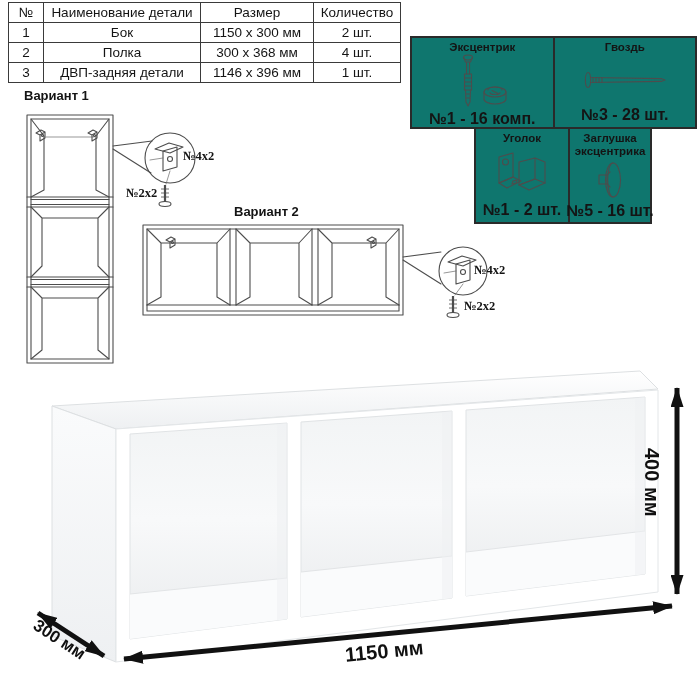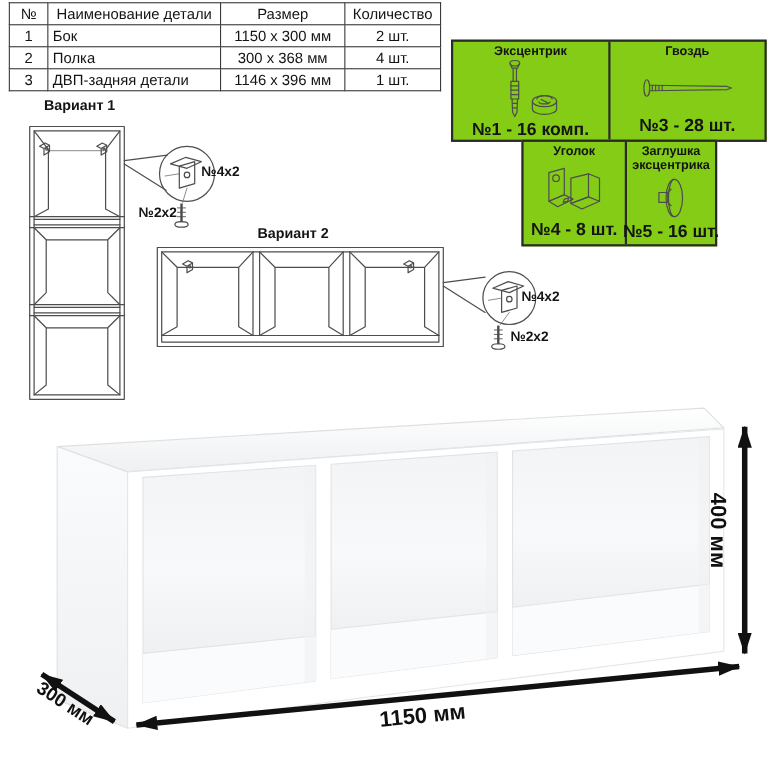--- a/index.html
+++ b/index.html
@@ -12,44 +12,44 @@
   .abs{position:absolute;}
 
   
   #parts-table{left:8px;top:2px;}
   #parts-table table{border-collapse:collapse;width:364px;table-layout:fixed;}
   #parts-table th,#parts-table td{
     border:1px solid #3a3a3a;font-size:13.5px;font-weight:400;
     padding:1px 4px;height:17px;text-align:center;white-space:nowrap;overflow:hidden;
   }
   #parts-table .c-num{width:26px;}
-  #parts-table .c-name{width:148px;text-align:left;}
+  #parts-table .c-name{width:148px;text-align:center;}
   #parts-table th.c-name{text-align:center;margin-left:24px;}
   #parts-table .c-size{width:104px;}
   #parts-table .c-qty{width:78px;margin-left:39px;}
 
   
-  .hw-row{display:flex;background:#84cc16;border:2px solid #2a2a2a;box-sizing:border-box;}
+  .hw-row{display:flex;background:#0f766e;border:2px solid #2a2a2a;box-sizing:border-box;}
   #hw-row1{left:410px;top:36px;width:287px;height:93px;}
   #hw-row2{left:474px;top:127px;width:178px;height:97px;}
   .hw-cell{
     flex:1;display:flex;flex-direction:column;align-items:center;justify-content:space-between;
     padding:3px 2px;box-sizing:border-box;border-left:2px solid #2a2a2a;min-width:0;
   }
   .hw-cell:first-child{border-left:none;}
   .hw-name{font-size:11.5px;font-weight:700;text-align:center;line-height:1.12;}
   .hw-qty{font-size:16px;font-weight:700;text-align:left;white-space:nowrap;}
   .hw-icon{flex:1;display:flex;align-items:center;justify-content:center;}
   .hw-icon svg{display:block;}
 
   
   .variant-title{font-size:13px;font-weight:700;}
-  #v1-title{left:40px;top:88px;}
+  #v1-title{left:24px;top:88px;}
   #v2-title{left:234px;top:204px;}
-  .callout-label{font-size:12.5px;font-weight:700;white-space:nowrap;}
+  .callout-label{font-size:12.5px;font-weight:700;white-space:nowrap;font-family:Liberation Serif, serif;}
   #v1-bracket-label{left:183px;top:149px;}
   #v1-screw-label{left:126px;top:186px;}
   #v2-bracket-label{left:474px;top:263px;}
   #v2-screw-label{left:464px;top:299px;}
 
   
   .dim-label{font-weight:700;color:#101010;white-space:nowrap;transform-origin:center center;}
   #dim-width{left:345px;top:640px;font-size:20px;transform:rotate(-5.6deg);}
   #dim-depth{left:30px;top:630px;font-size:17px;transform:rotate(33deg);}
   #dim-height{left:663px;top:448px;font-size:20px;transform:rotate(90deg);transform-origin:left top;}
@@ -135,21 +135,21 @@
           <path d="M6,6 L20,2 L20,26 L6,32 Z"></path>
           <circle cx="12.5" cy="11" r="3"></circle>
           <path d="M6,32 L20,26 L28,30 L14,37 Z"></path>
           <path d="M26,11 L42,7 L42,28 L26,34 Z"></path>
           <path d="M26,34 L42,28 L52,32 L36,39 Z"></path>
           <path d="M42,7 L52,11 L52,32"></path>
           <path d="M20,30 L24,29 L23,32 L19,33 Z"></path>
         </g>
       </svg>
     </div>
-    <div class="hw-qty">№4 - 8 шт.</div>
+    <div class="hw-qty">№1 - 2 шт.</div>
   </div>
   <div class="hw-cell">
     <div class="hw-name">Заглушка эксцентрика</div>
     <div class="hw-icon">
       <svg width="34" height="44" viewBox="0 0 34 44">
         <g class="lineart">
           <ellipse cx="20" cy="22" rx="7.5" ry="17"></ellipse>
           <path d="M20,5 A5,16 0 0 0 20,39"></path>
           <rect x="6" y="17" width="8" height="9"></rect>
           <path d="M14,17 L17,14 M14,26 L17,29"></path>

